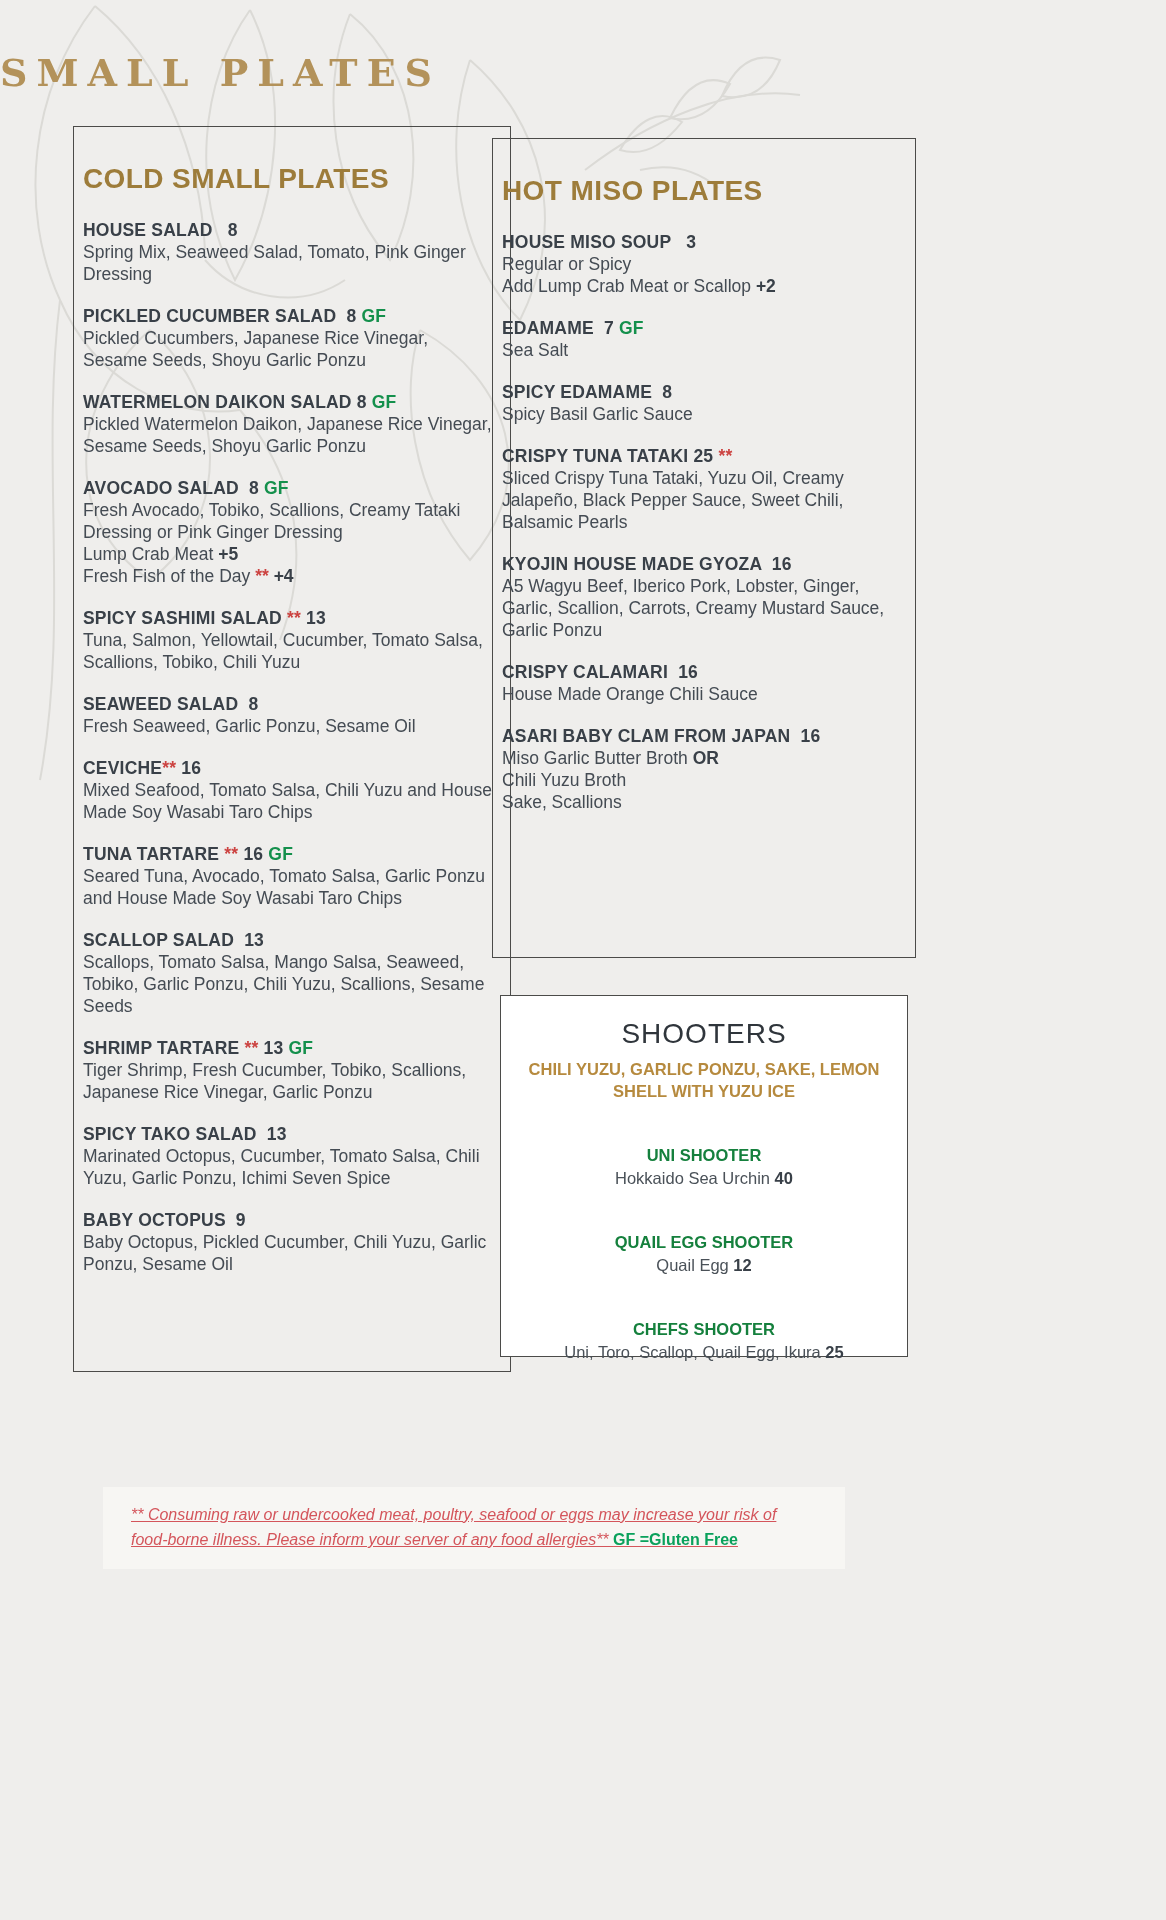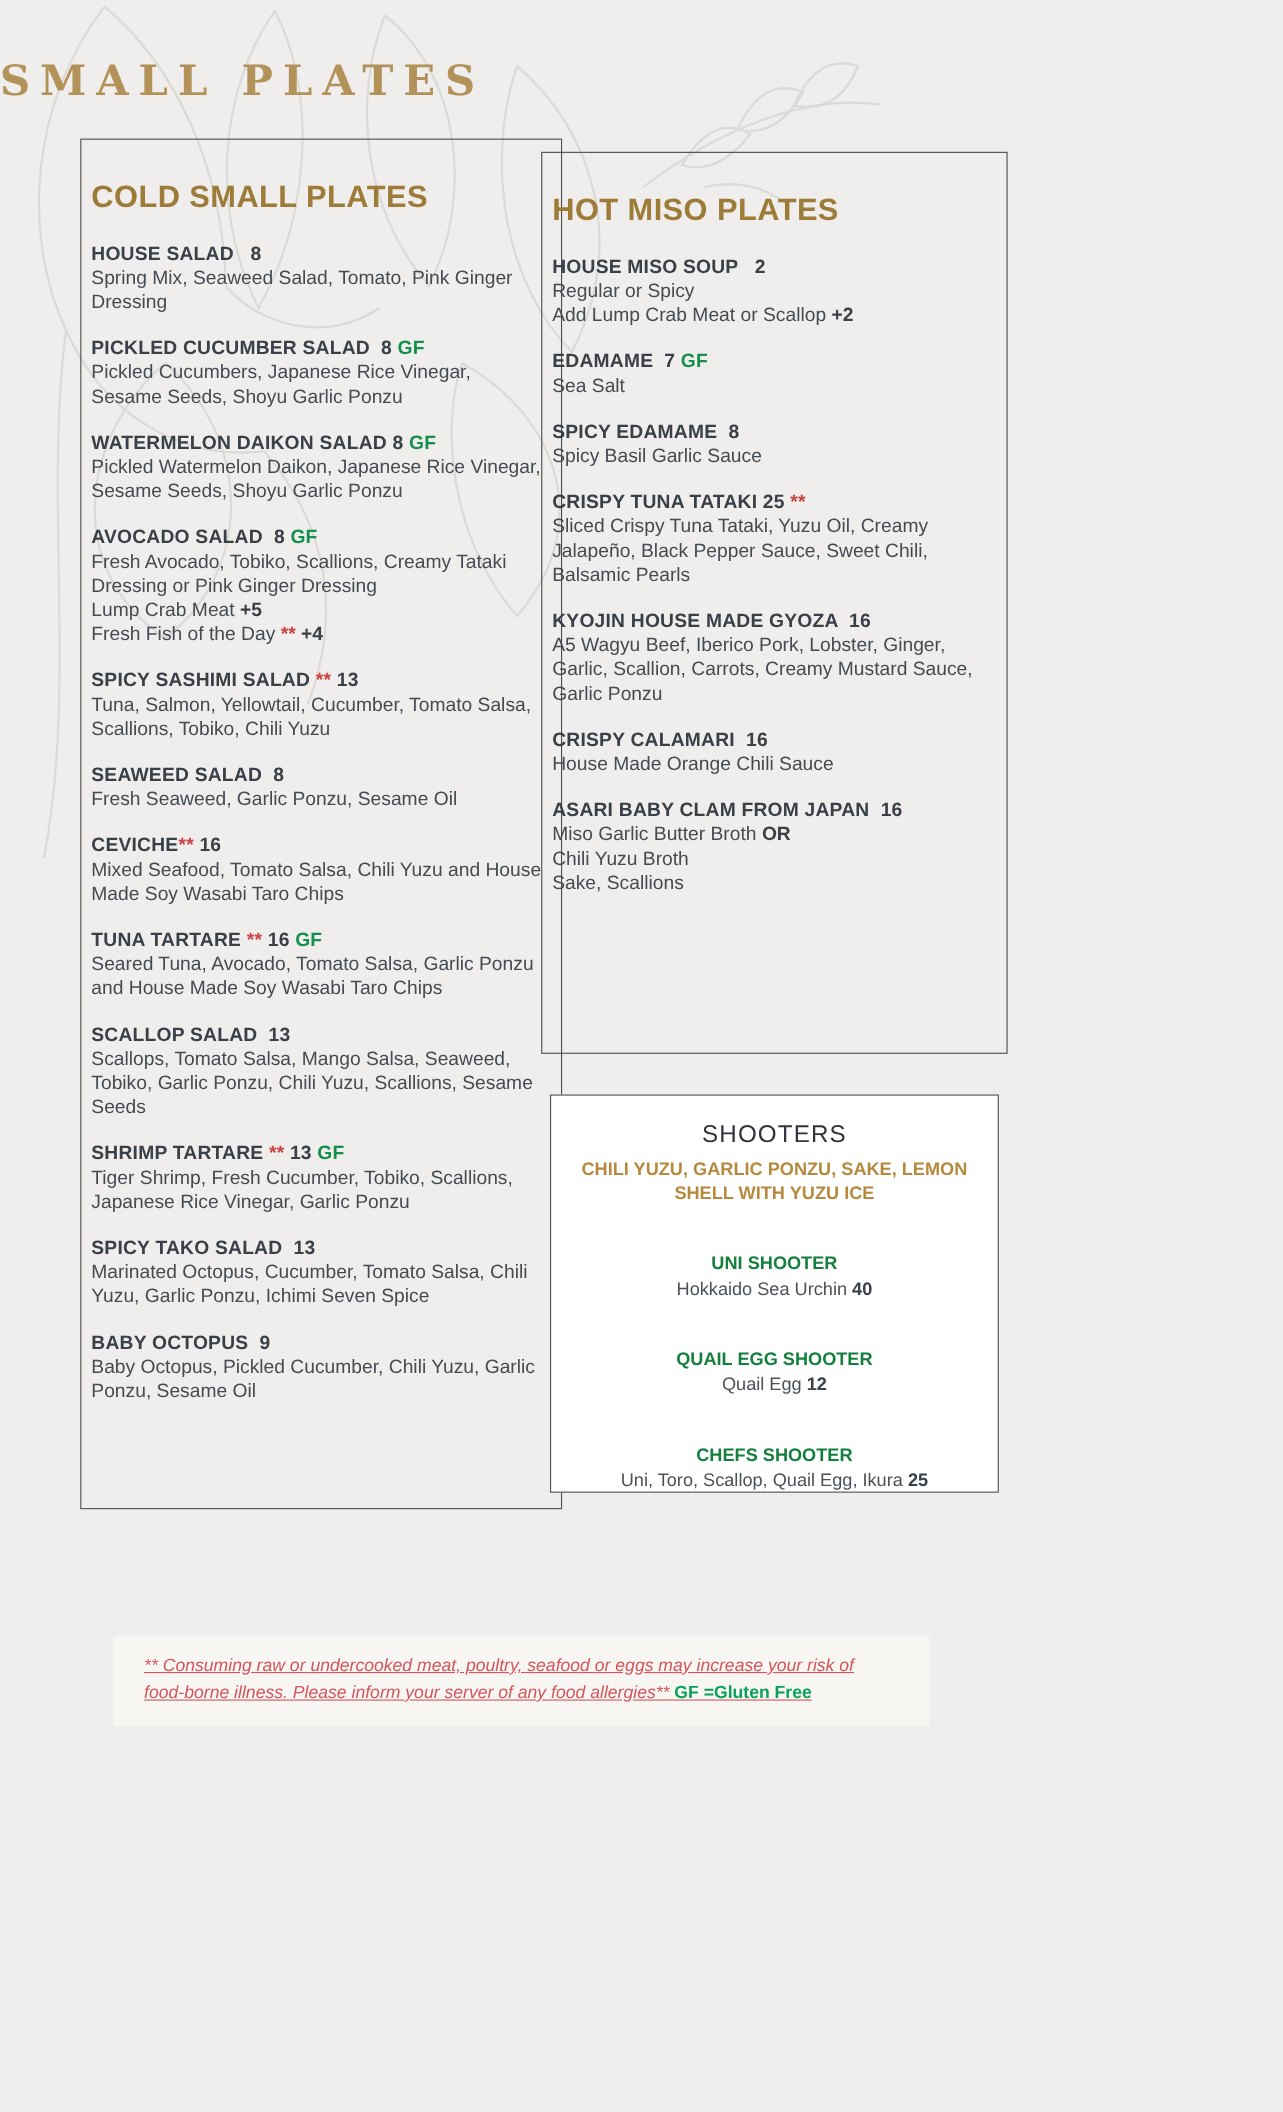--- a/index.html
+++ b/index.html
@@ -51,21 +51,21 @@
   .seg-name{}
   .seg-bold{font-weight:700;color:var(--name);}
   .seg-red{color:var(--red);font-weight:700;}
   .seg-green{color:var(--green);font-weight:700;}
   .shooters-box{
     position:absolute;left:500px;top:995px;width:408px;height:362px;
     background:#ffffff;border:1px solid var(--border);
     text-align:center;padding-top:22px;
   }
   .shooters-heading{
-    margin:0 0 8px 0;font-size:22px;font-weight:400;
+    margin:0 0 8px 0;font-size:28px;font-weight:400;
     letter-spacing:1px;color:#2f353b;
   }
   .shooters-sub{
     margin:0 auto 42px auto;width:370px;
     font-size:16.5px;font-weight:700;line-height:22px;
     color:#b68a3e;
   }
   .shooter-item{margin-bottom:42px;}
   .shooter-name{
     font-size:16.5px;font-weight:700;line-height:22px;
@@ -161,21 +161,21 @@
         <div class="item-title"><span class="seg-name">BABY OCTOPUS  9</span></div>
         <div class="item-desc"><span class="seg-plain">Baby Octopus, Pickled Cucumber, Chili Yuzu, Garlic Ponzu, Sesame Oil</span></div>
       </div>
     </div>
 </section>
 
 <section class="box hot">
   <h2 class="section-heading">HOT MISO PLATES</h2>
   <div>
       <div class="menu-item">
-        <div class="item-title"><span class="seg-name">HOUSE MISO SOUP   2</span></div>
+        <div class="item-title"><span class="seg-name">HOUSE MISO SOUP   3</span></div>
         <div class="item-desc"><span class="seg-plain">Regular or Spicy</span></div>
         <div class="item-desc"><span class="seg-plain">Add Lump Crab Meat or Scallop </span><span class="seg-bold">+2</span></div>
       </div>
       <div class="menu-item">
         <div class="item-title"><span class="seg-name">EDAMAME  7 </span><span class="seg-green">GF</span></div>
         <div class="item-desc"><span class="seg-plain">Sea Salt</span></div>
       </div>
       <div class="menu-item">
         <div class="item-title"><span class="seg-name">SPICY EDAMAME  8</span></div>
         <div class="item-desc"><span class="seg-plain">Spicy Basil Garlic Sauce</span></div>

